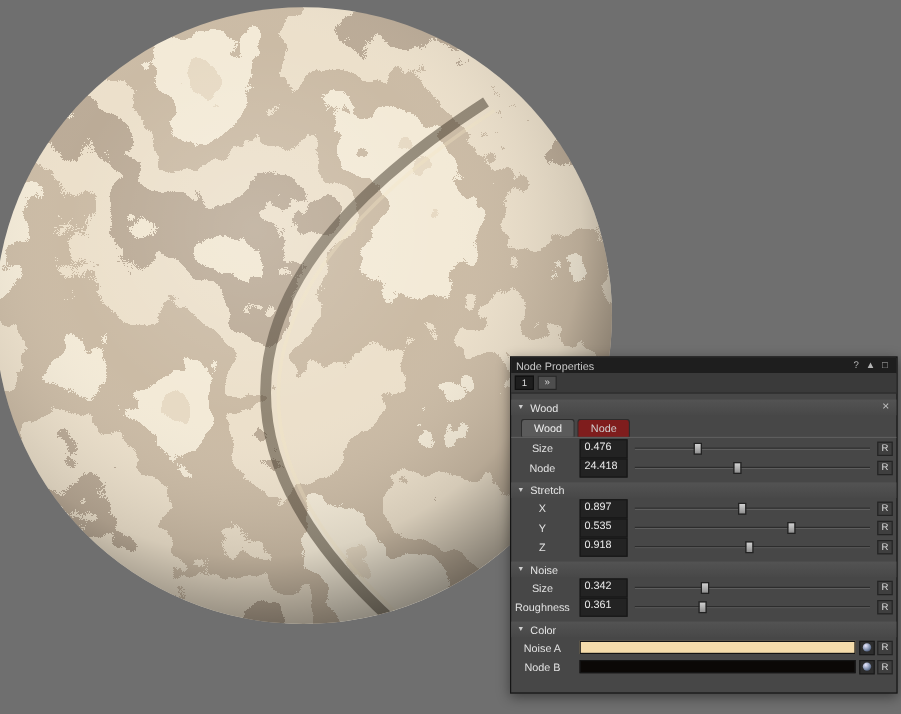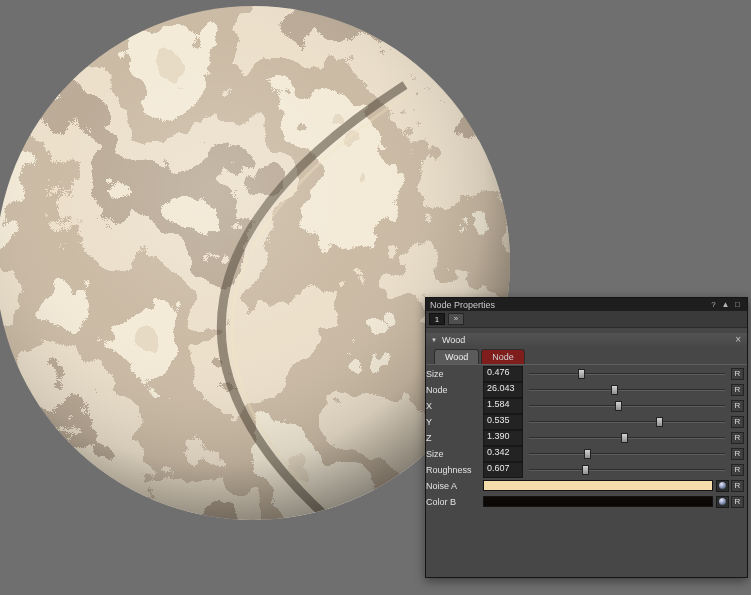--- a/index.html
+++ b/index.html
@@ -34,21 +34,21 @@
   .sec .sp{flex:1}
   .close{color:#c2c2c2;font-size:10px;line-height:10px;cursor:pointer;padding:0 1px}
 
   .tabs{display:flex;align-items:flex-end;height:17px;padding-left:8px;
     border-bottom:1px solid #5d5d5d;margin-top:2px;flex:none}
   .tab{padding:2px 10px 2px 10px;font-size:9px;color:#cfcfcf;background:#7f1d1d;
     border:1px solid #2c2c2c;border-bottom:none;border-radius:3px 3px 0 0;margin-right:2px;cursor:pointer}
   .tab.active{background:#5b5b5b;color:#f0f0f0}
 
   .prow{display:flex;align-items:center;height:15px;margin-top:1px;flex:none;padding-right:3px}
-  .plabel{width:57px;text-align:left;padding-right:5px;color:#e2e2e2;white-space:nowrap}
+  .plabel{width:57px;text-align:center;padding-right:5px;color:#e2e2e2;white-space:nowrap}
   .pval{width:40px;height:16px;background:#232323;border:1px solid #171717;color:#eaeaea;
     padding:0 3px;line-height:10px;font-size:9px}
   .pslider{flex:1;position:relative;height:12px;margin:0 6px;cursor:pointer}
   .track{position:absolute;left:0;right:0;top:5px;height:2px;background:#2d2d2d;
     border-bottom:1px solid #5e5e5e}
   .handle{position:absolute;top:1px;width:7px;height:10px;
     background:linear-gradient(#d2d2d2,#8f8f8f);border:1px solid #222;cursor:ew-resize}
   .rbtn{width:13px;height:12px;background:#3f3f3f;border:1px solid #242424;color:#ddd;
     text-align:center;line-height:10px;font-size:8px;cursor:pointer;flex:none}
   .swatch{flex:1;height:11px;border:1px solid #141414;margin-right:3px;cursor:pointer}
@@ -126,92 +126,107 @@
       <span class="pval">0.476</span>
       <span class="pslider">
         <span class="track"></span>
         <span class="handle" style="left: calc(27% - 4px);"></span>
       </span>
       <span class="rbtn">R</span>
     </div>
 
     <div class="prow">
       <span class="plabel">Node</span>
-      <span class="pval">26.043</span>
+      <span class="pval">24.418</span>
       <span class="pslider">
         <span class="track"></span>
         <span class="handle" style="left: calc(44% - 4px);"></span>
       </span>
       <span class="rbtn">R</span>
     </div>
 
+    <div class="sec">
+      <span class="tri">▼</span>
+      <span>Stretch</span>
+      <span class="sp"></span>
+    </div>
 
     <div class="prow">
       <span class="plabel">X</span>
-      <span class="pval">1.584</span>
+      <span class="pval">0.897</span>
       <span class="pslider">
         <span class="track"></span>
         <span class="handle" style="left: calc(46% - 4px);"></span>
       </span>
       <span class="rbtn">R</span>
     </div>
 
     <div class="prow">
       <span class="plabel">Y</span>
       <span class="pval">0.535</span>
       <span class="pslider">
         <span class="track"></span>
         <span class="handle" style="left: calc(67% - 4px);"></span>
       </span>
       <span class="rbtn">R</span>
     </div>
 
     <div class="prow">
       <span class="plabel">Z</span>
-      <span class="pval">1.390</span>
+      <span class="pval">0.918</span>
       <span class="pslider">
         <span class="track"></span>
         <span class="handle" style="left: calc(49% - 4px);"></span>
       </span>
       <span class="rbtn">R</span>
     </div>
 
+    <div class="sec">
+      <span class="tri">▼</span>
+      <span>Noise</span>
+      <span class="sp"></span>
+    </div>
 
     <div class="prow">
       <span class="plabel">Size</span>
       <span class="pval">0.342</span>
       <span class="pslider">
         <span class="track"></span>
         <span class="handle" style="left: calc(30% - 4px);"></span>
       </span>
       <span class="rbtn">R</span>
     </div>
 
     <div class="prow">
       <span class="plabel">Roughness</span>
-      <span class="pval">0.607</span>
+      <span class="pval">0.361</span>
       <span class="pslider">
         <span class="track"></span>
         <span class="handle" style="left: calc(29% - 4px);"></span>
       </span>
       <span class="rbtn">R</span>
     </div>
 
+    <div class="sec">
+      <span class="tri">▼</span>
+      <span>Color</span>
+      <span class="sp"></span>
+    </div>
 
     <div class="prow">
       <span class="plabel">Noise A</span>
       <span class="swatch" style="background: rgb(245, 220, 171);"></span>
       <span class="pick">
           <i></i>
         </span>
       <span class="rbtn">R</span>
     </div>
 
     <div class="prow">
-      <span class="plabel">Color B</span>
+      <span class="plabel">Node B</span>
       <span class="swatch" style="background: rgb(11, 8, 6);"></span>
       <span class="pick">
           <i></i>
         </span>
       <span class="rbtn">R</span>
     </div>
 
   </div>
 </div>
 

